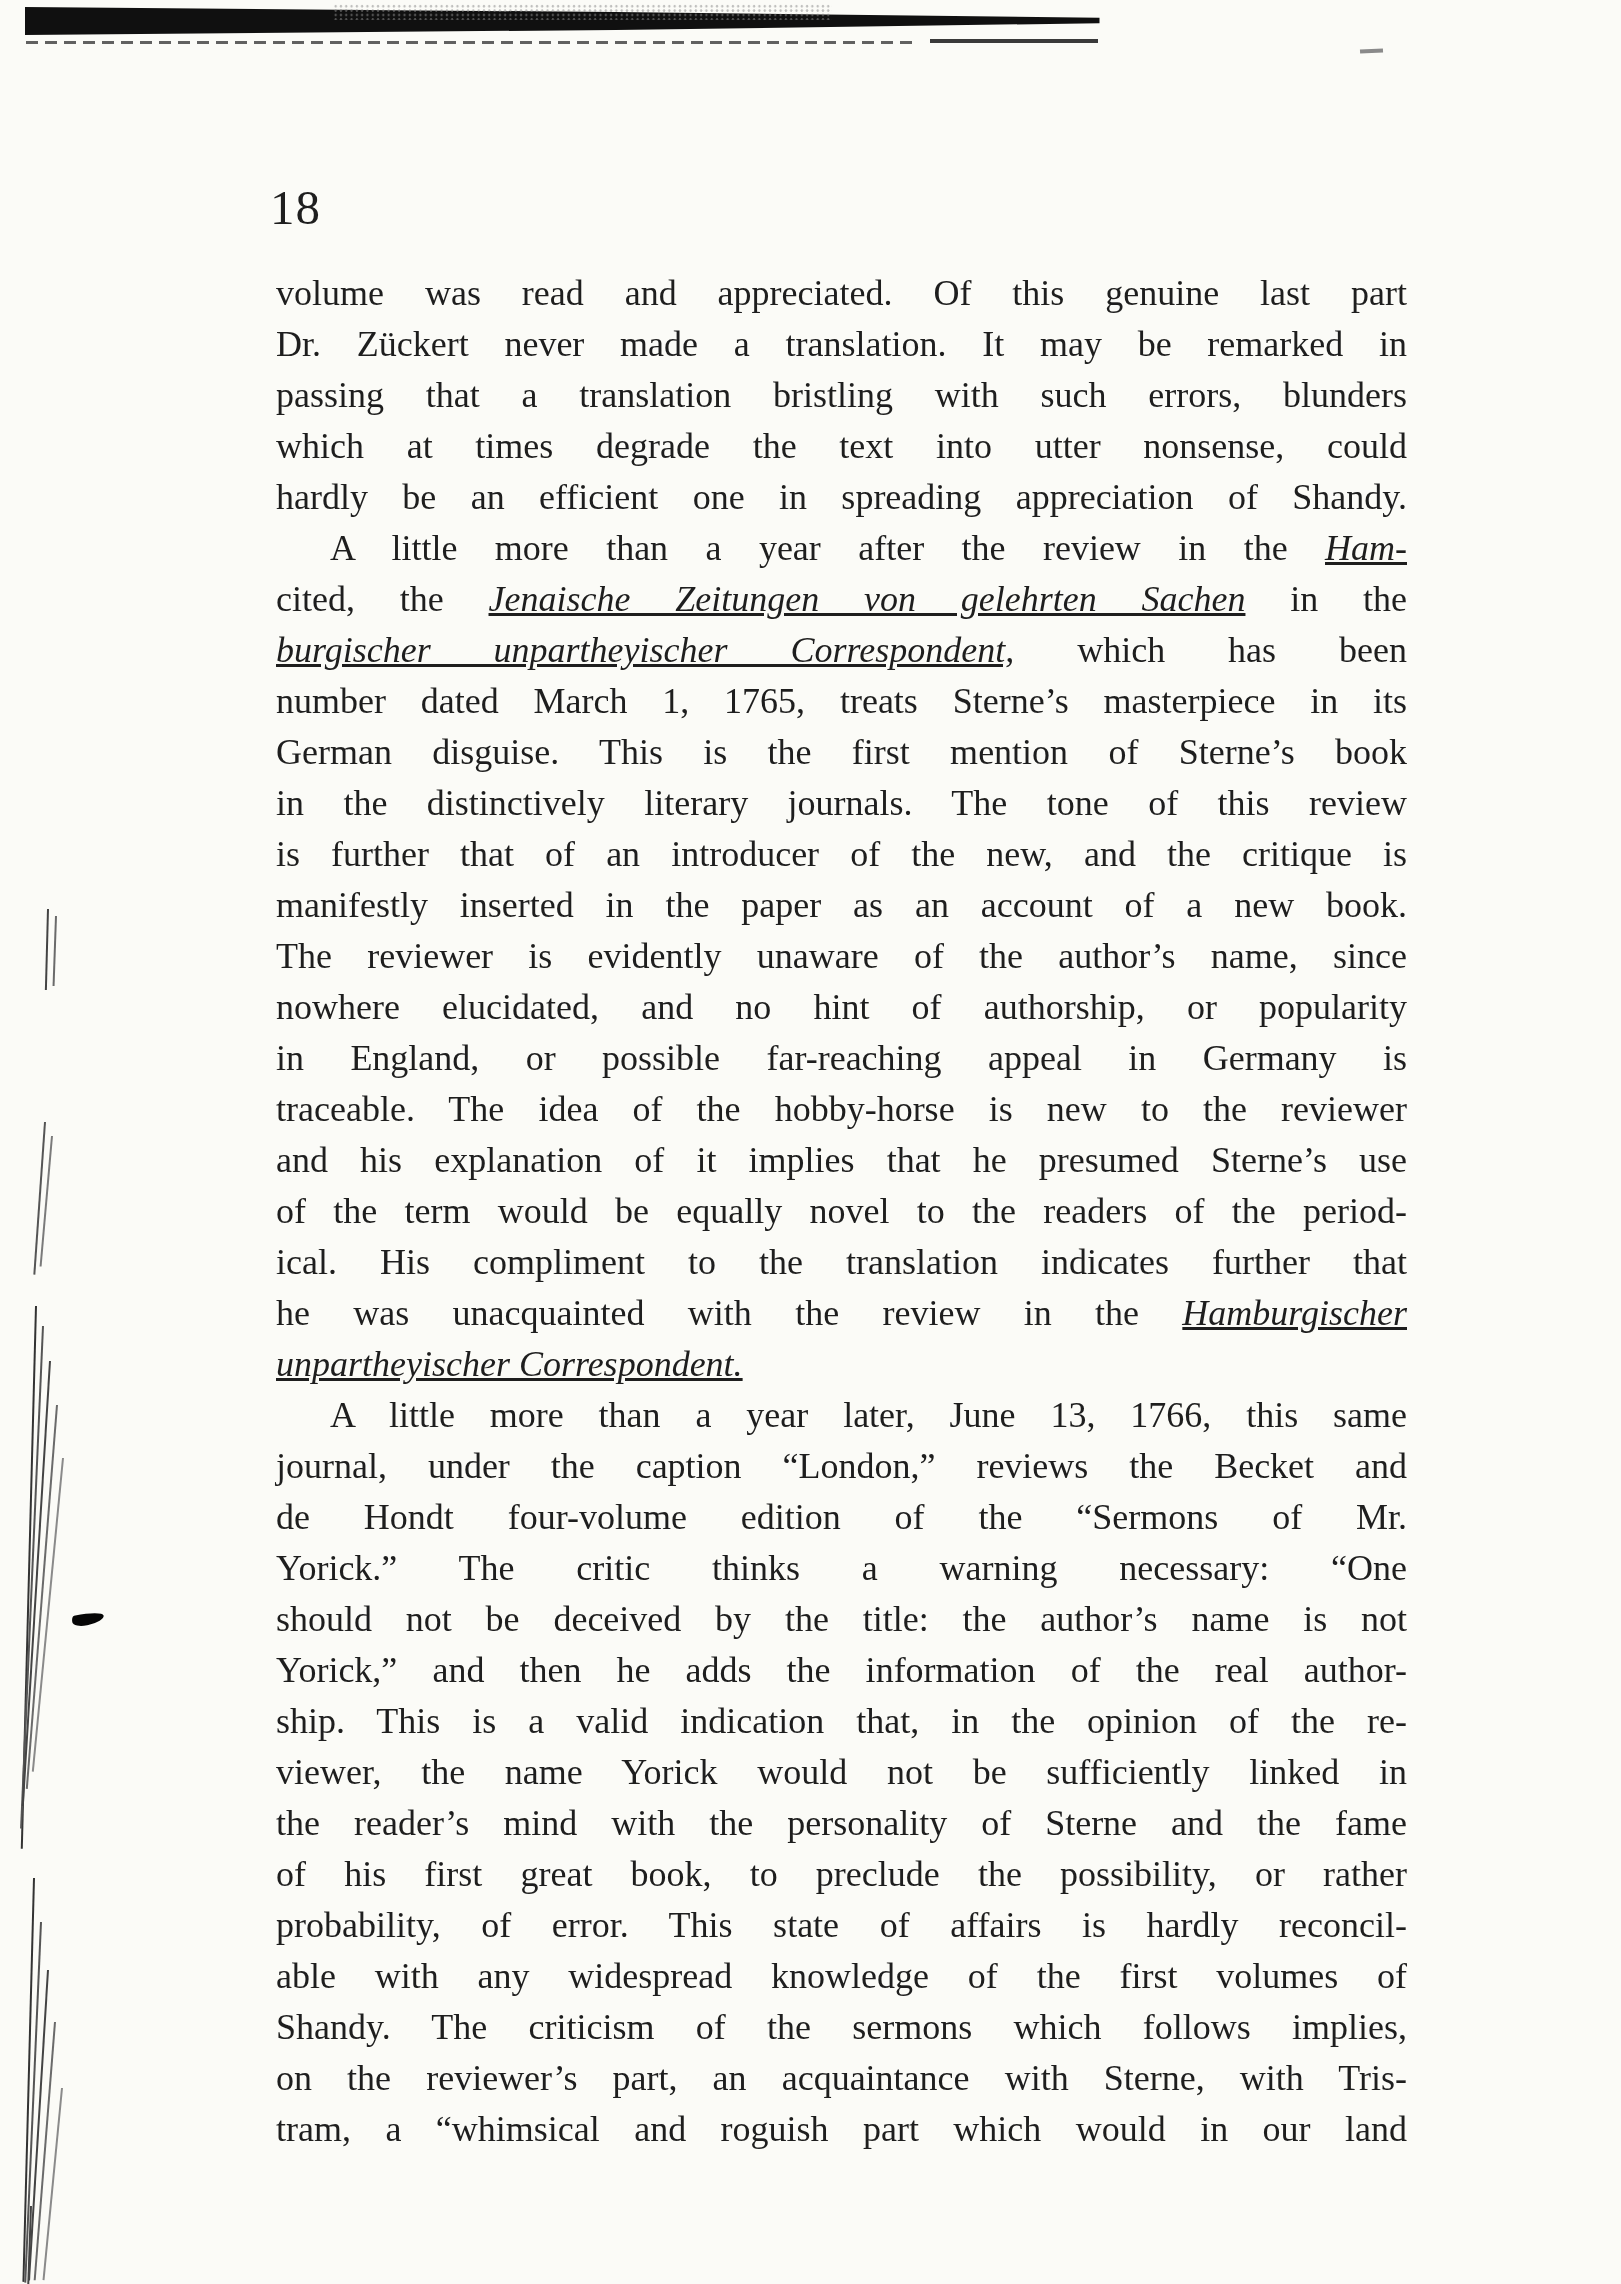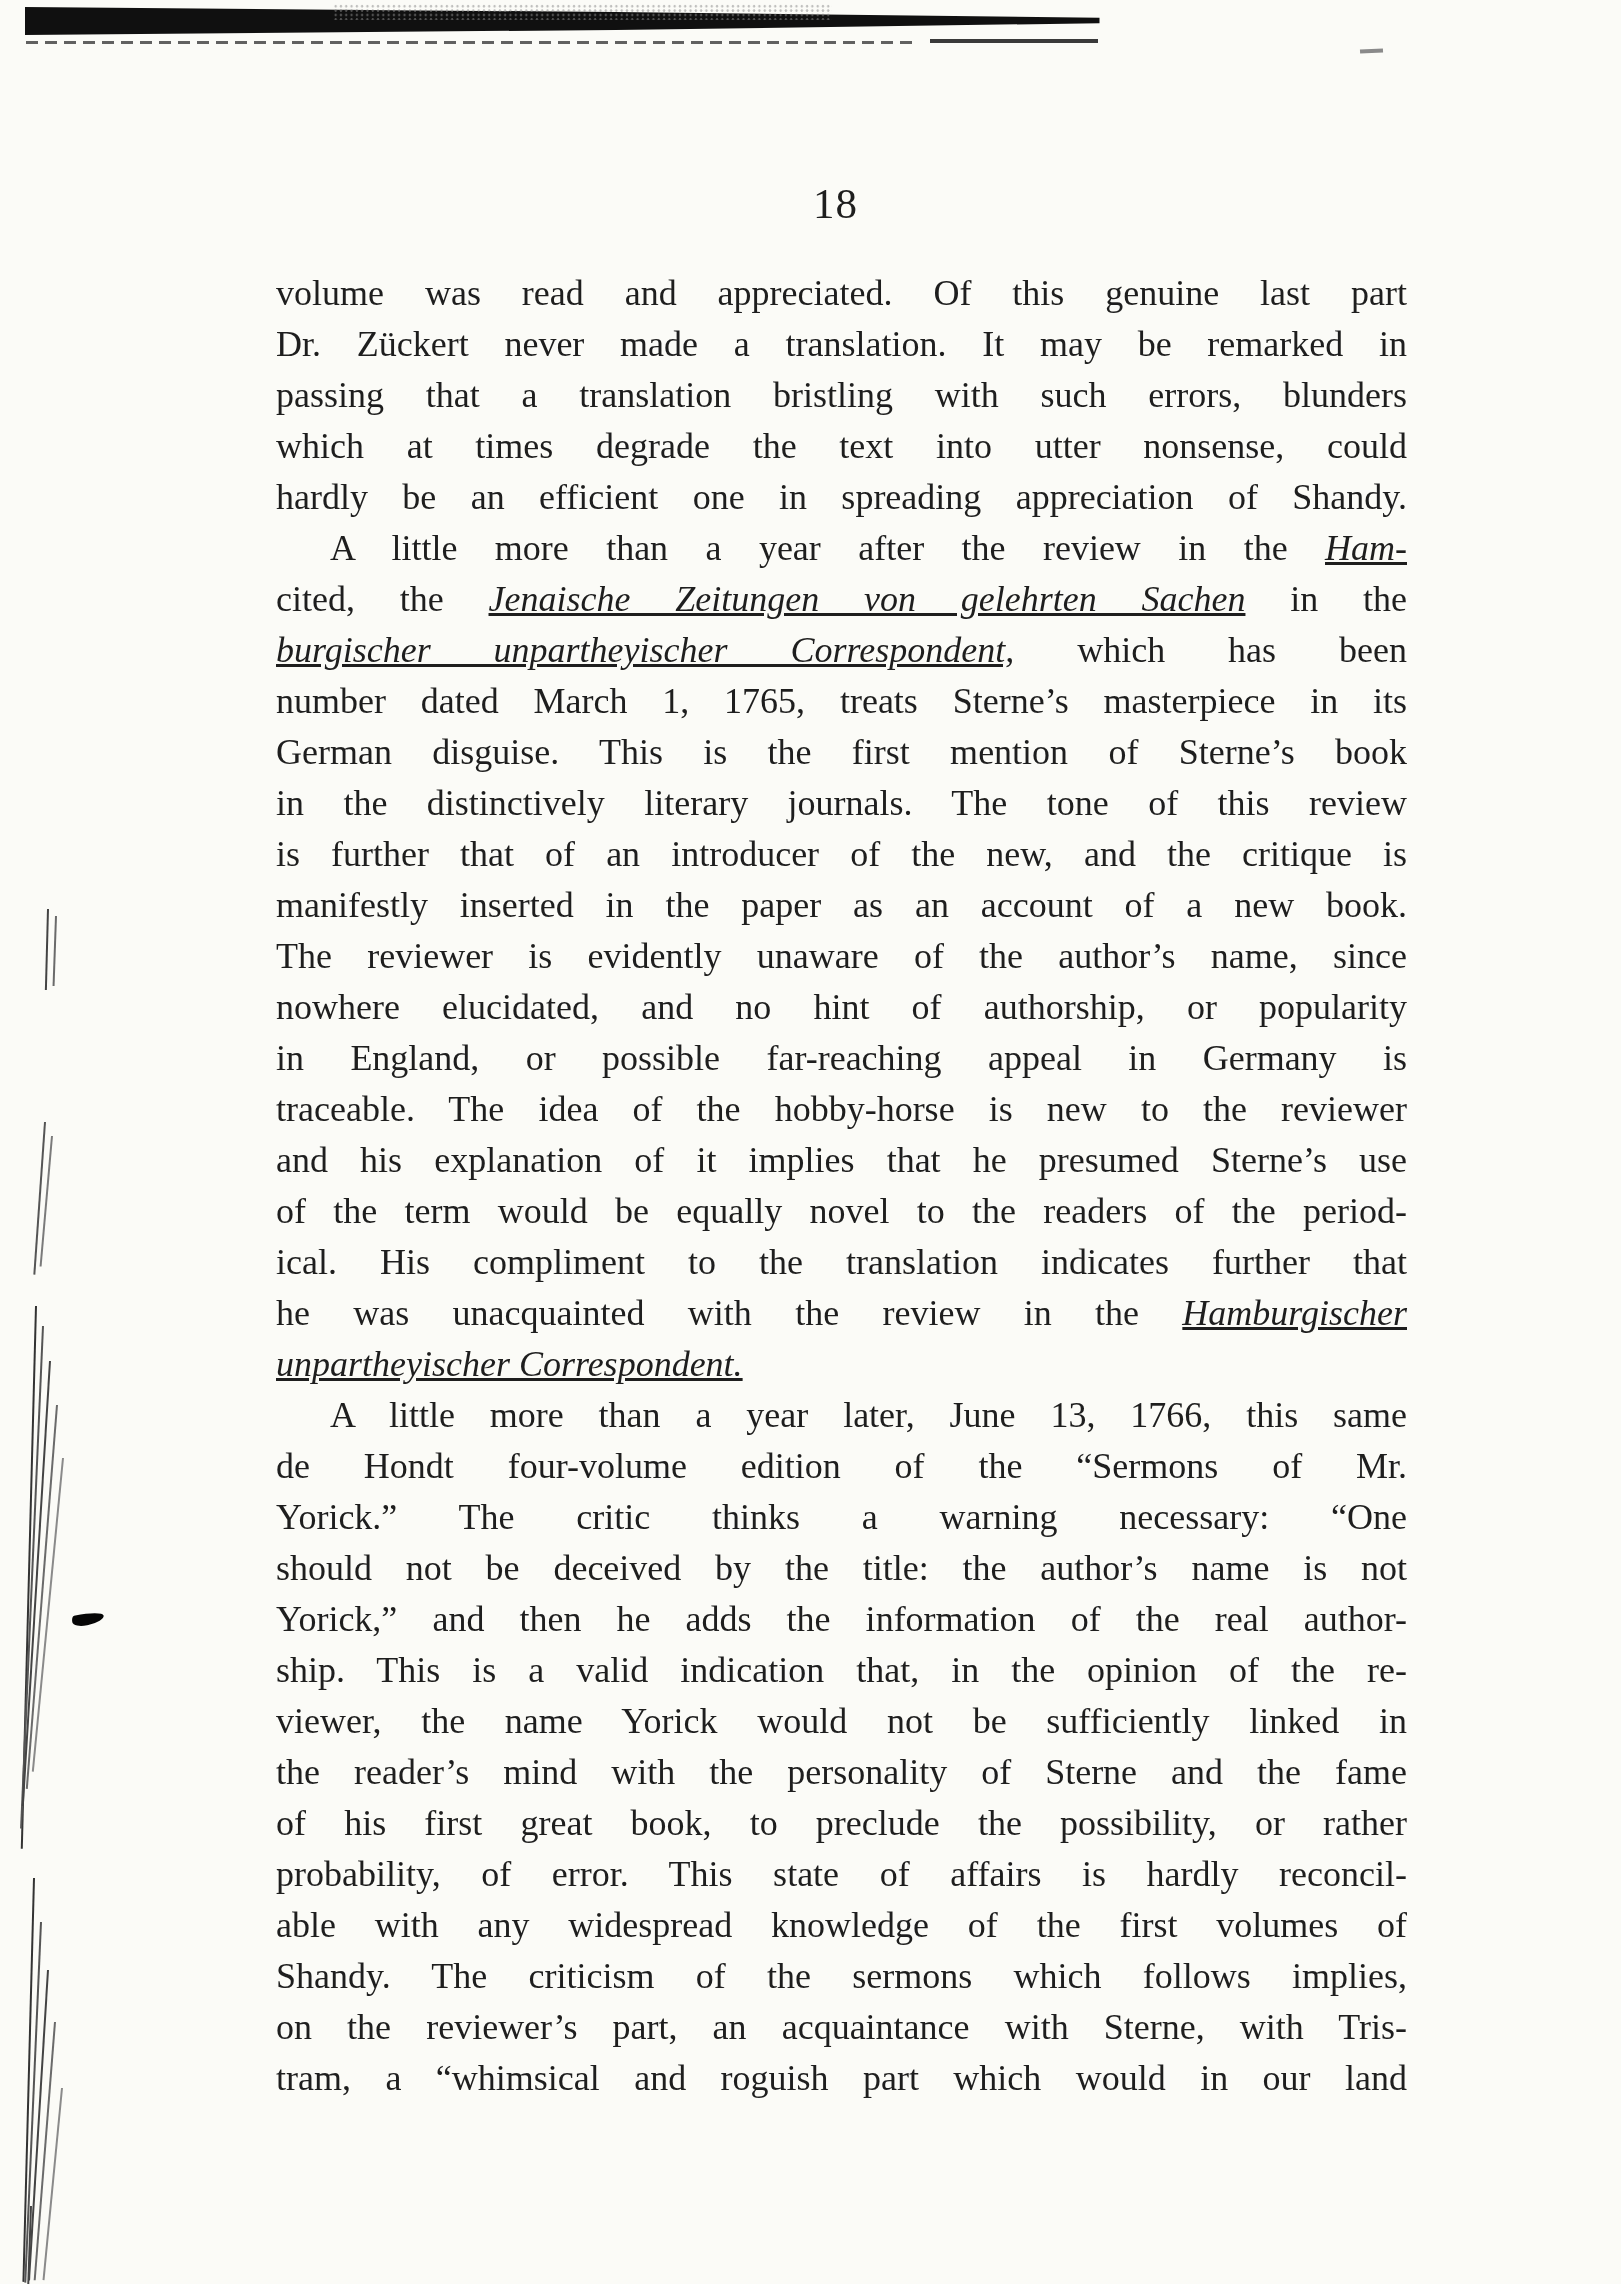--- a/index.html
+++ b/index.html
@@ -14,22 +14,21 @@
     font-family: "Liberation Serif", "DejaVu Serif", serif;
     color: var(--ink, #1e1e1e);
   }
 
   
   .page-number {
     position: absolute;
     left: 270px;
     top: 179px;
     width: 1131px;
-    text-align: center;
-    font-size: 43px;
+    font-size: 49px;
     letter-spacing: 0.9px;
   }
 
   
   .text-block {
     position: absolute;
     left: 276px;
     top: 268px;
     width: 1131px;
     font-size: 36px;
@@ -138,20 +137,21 @@
       <div class="line"><span>The reviewer is evidently unaware of the author’s name, since</span></div>
       <div class="line"><span>nowhere elucidated, and no hint of authorship, or popularity</span></div>
       <div class="line"><span>in England, or possible far-reaching appeal in Germany is</span></div>
       <div class="line"><span>traceable.  The idea of the hobby-horse is new to the reviewer</span></div>
       <div class="line"><span>and his explanation of it implies that he presumed Sterne’s use</span></div>
       <div class="line"><span>of the term would be equally novel to the readers of the period-</span></div>
       <div class="line"><span>ical.  His compliment to the translation indicates further that</span></div>
       <div class="line"><span>he was unacquainted with the review in the </span><em>Hamburgischer</em></div>
       <div class="line left"><em>unpartheyischer Correspondent.</em></div>
       <div class="line indent"><span>A little more than a year later, June 13, 1766, this same</span></div>
+      <div class="line"><span>journal, under the caption “London,” reviews the Becket and</span></div>
       <div class="line"><span>de Hondt four-volume edition of the “Sermons of Mr.</span></div>
       <div class="line"><span>Yorick.”  The critic thinks a warning necessary:  “One</span></div>
       <div class="line"><span>should not be deceived by the title: the author’s name is not</span></div>
       <div class="line"><span>Yorick,” and then he adds the information of the real author-</span></div>
       <div class="line"><span>ship.  This is a valid indication that, in the opinion of the re-</span></div>
       <div class="line"><span>viewer, the name Yorick would not be sufficiently linked in</span></div>
       <div class="line"><span>the reader’s mind with the personality of Sterne and the fame</span></div>
       <div class="line"><span>of his first great book, to preclude the possibility, or rather</span></div>
       <div class="line"><span>probability, of error.  This state of affairs is hardly reconcil-</span></div>
       <div class="line"><span>able with any widespread knowledge of the first volumes of</span></div>

